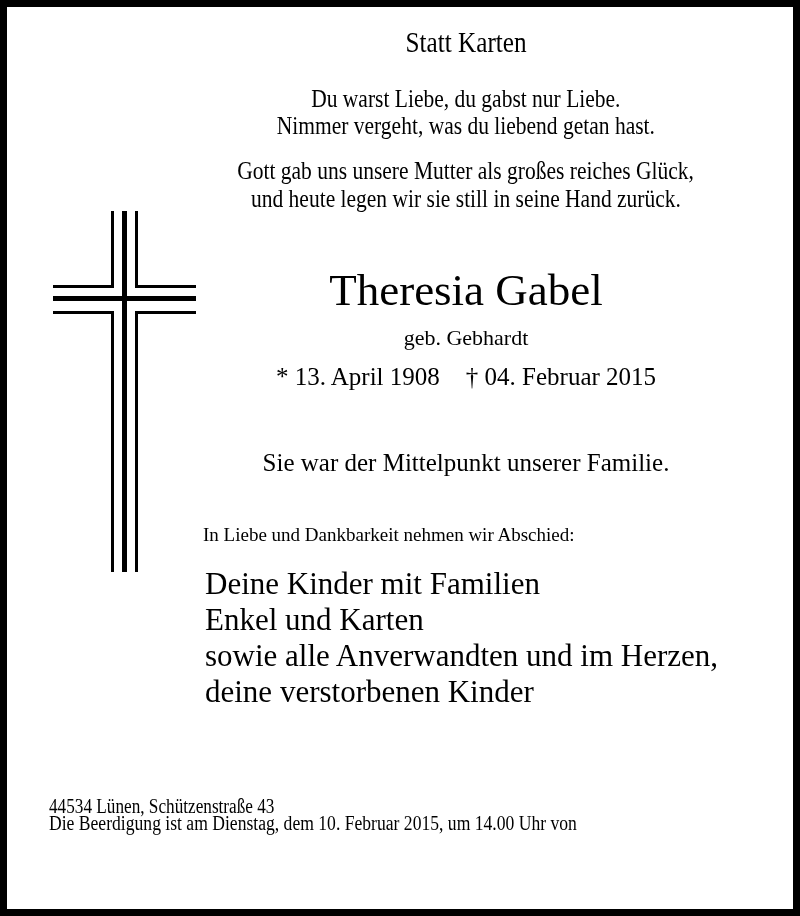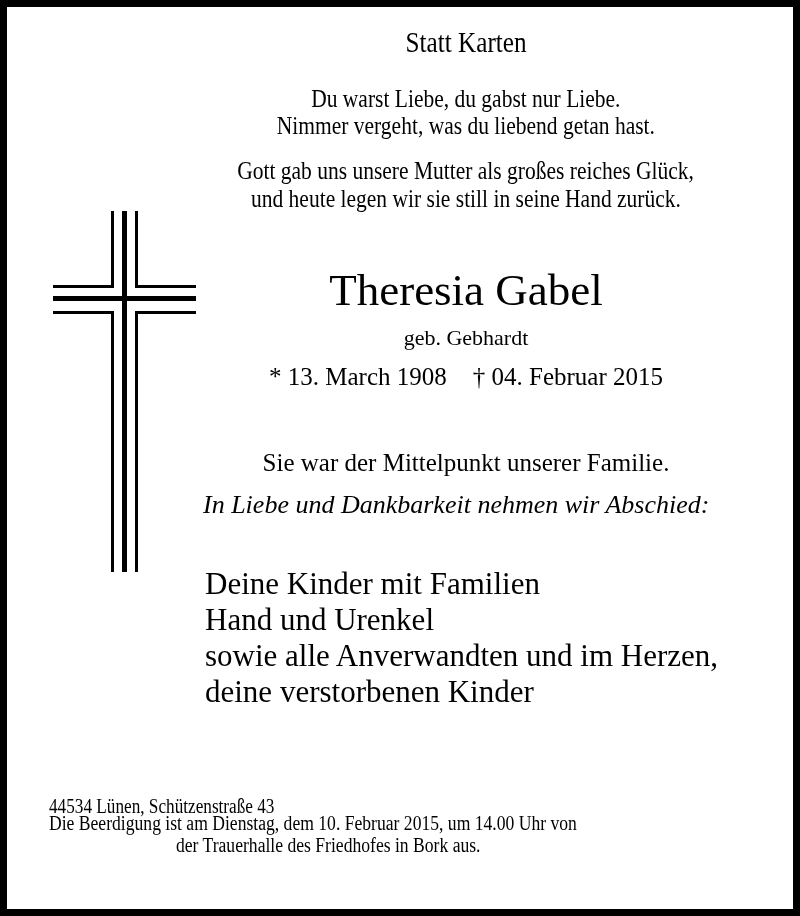--- a/index.html
+++ b/index.html
@@ -49,21 +49,21 @@
     .v4 { top: 186px; }
 
     
     .name { top: 268px; font-size: 45px; }
     .maiden { top: 327px; font-size: 22px; }
     .dates { top: 364px; font-size: 25px; }
     .dates .gap { display: inline-block; width: 26px; }
 
     .tagline { top: 450px; font-size: 25px; }
 
-    .farewell { left: 203px; top: 492px; font-size: 26px; font-style: italic; }
+    .farewell { left: 203px; top: 525px; font-size: 19px; }
 
     .mourners {
       position: absolute;
       left: 205px;
       top: 566px;
       font-size: 31px;
       line-height: 36px;
     }
     .mourners div { white-space: nowrap; }
 
@@ -119,34 +119,33 @@
 <div class="line center verse v3">
   <span class="cond">Gott gab uns unsere Mutter als großes reiches Glück,</span>
 </div>
 <div class="line center verse v4">
   <span class="cond">und heute legen wir sie still in seine Hand zurück.</span>
 </div>
 
 <div class="line center name">Theresia Gabel</div>
 <div class="line center maiden">geb. Gebhardt</div>
 <div class="line center dates">
-  <span>* 13. March 1908</span><span class="gap"></span><span>† 04. Februar 2015</span>
+  <span>* 13. April 1908</span><span class="gap"></span><span>† 04. Februar 2015</span>
 </div>
 
 <div class="line center tagline">Sie war der Mittelpunkt unserer Familie.</div>
 
 <div class="line farewell">In Liebe und Dankbarkeit nehmen wir Abschied:</div>
 
 <div class="mourners">
   <div>Deine Kinder mit Familien</div>
-  <div>Hand und Urenkel</div>
+  <div>Enkel und Karten</div>
   <div>sowie alle Anverwandten und im Herzen,</div>
   <div>deine verstorbenen Kinder</div>
 </div>
 
 <div class="line address">
   <span class="cond-left">44534 Lünen, Schützenstraße 43</span>
 </div>
 
 <div class="funeral">
   <div><span class="cond-left">Die Beerdigung ist am Dienstag, dem 10. Februar 2015, um 14.00 Uhr von</span></div>
-  <div><span class="cond-left">der Trauerhalle des Friedhofes in Bork aus.</span></div>
 </div>
 
 </body></html>

